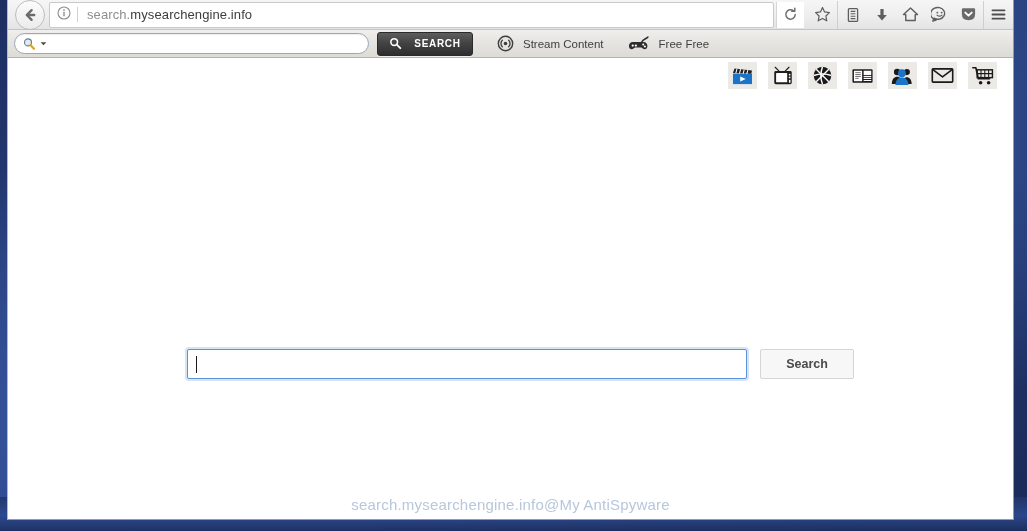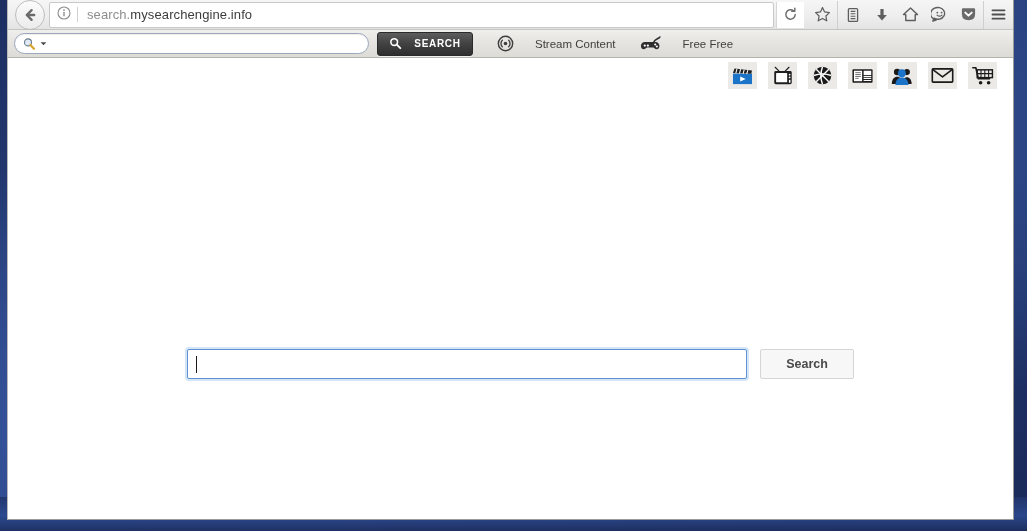--- a/index.html
+++ b/index.html
@@ -146,21 +146,21 @@
   }
   .addon-search-btn .lbl {
     color: #ffffff;
     font-size: 10px;
     font-weight: bold;
     letter-spacing: .7px;
   }
   .addon-link {
     display: flex;
     align-items: center;
-    gap: 21px;
+    gap: 9px;
     margin-left: 24px;
     flex: 0 0 auto;
   }
   .addon-link .lbl {
     font-size: 11.5px;
     color: #3f3f3f;
   }
 
   
   .page {
@@ -456,16 +456,17 @@
     <div class="search-area">
       <div class="main-search-input">
         <span class="caret"></span>
         <input style="flex: 1 1 0%; border: none; outline: none; background: transparent; font-size: 14px; font-family: &quot;Liberation Sans&quot;, sans-serif; padding: 0px 4px;" value="" placeholder="">
       </div>
       <div class="main-search-btn">
         <span>Search</span>
       </div>
     </div>
 
+    <div class="watermark">search.mysearchengine.info@My AntiSpyware</div>
 
   </div>
 
 </div>
 
 </body></html>

